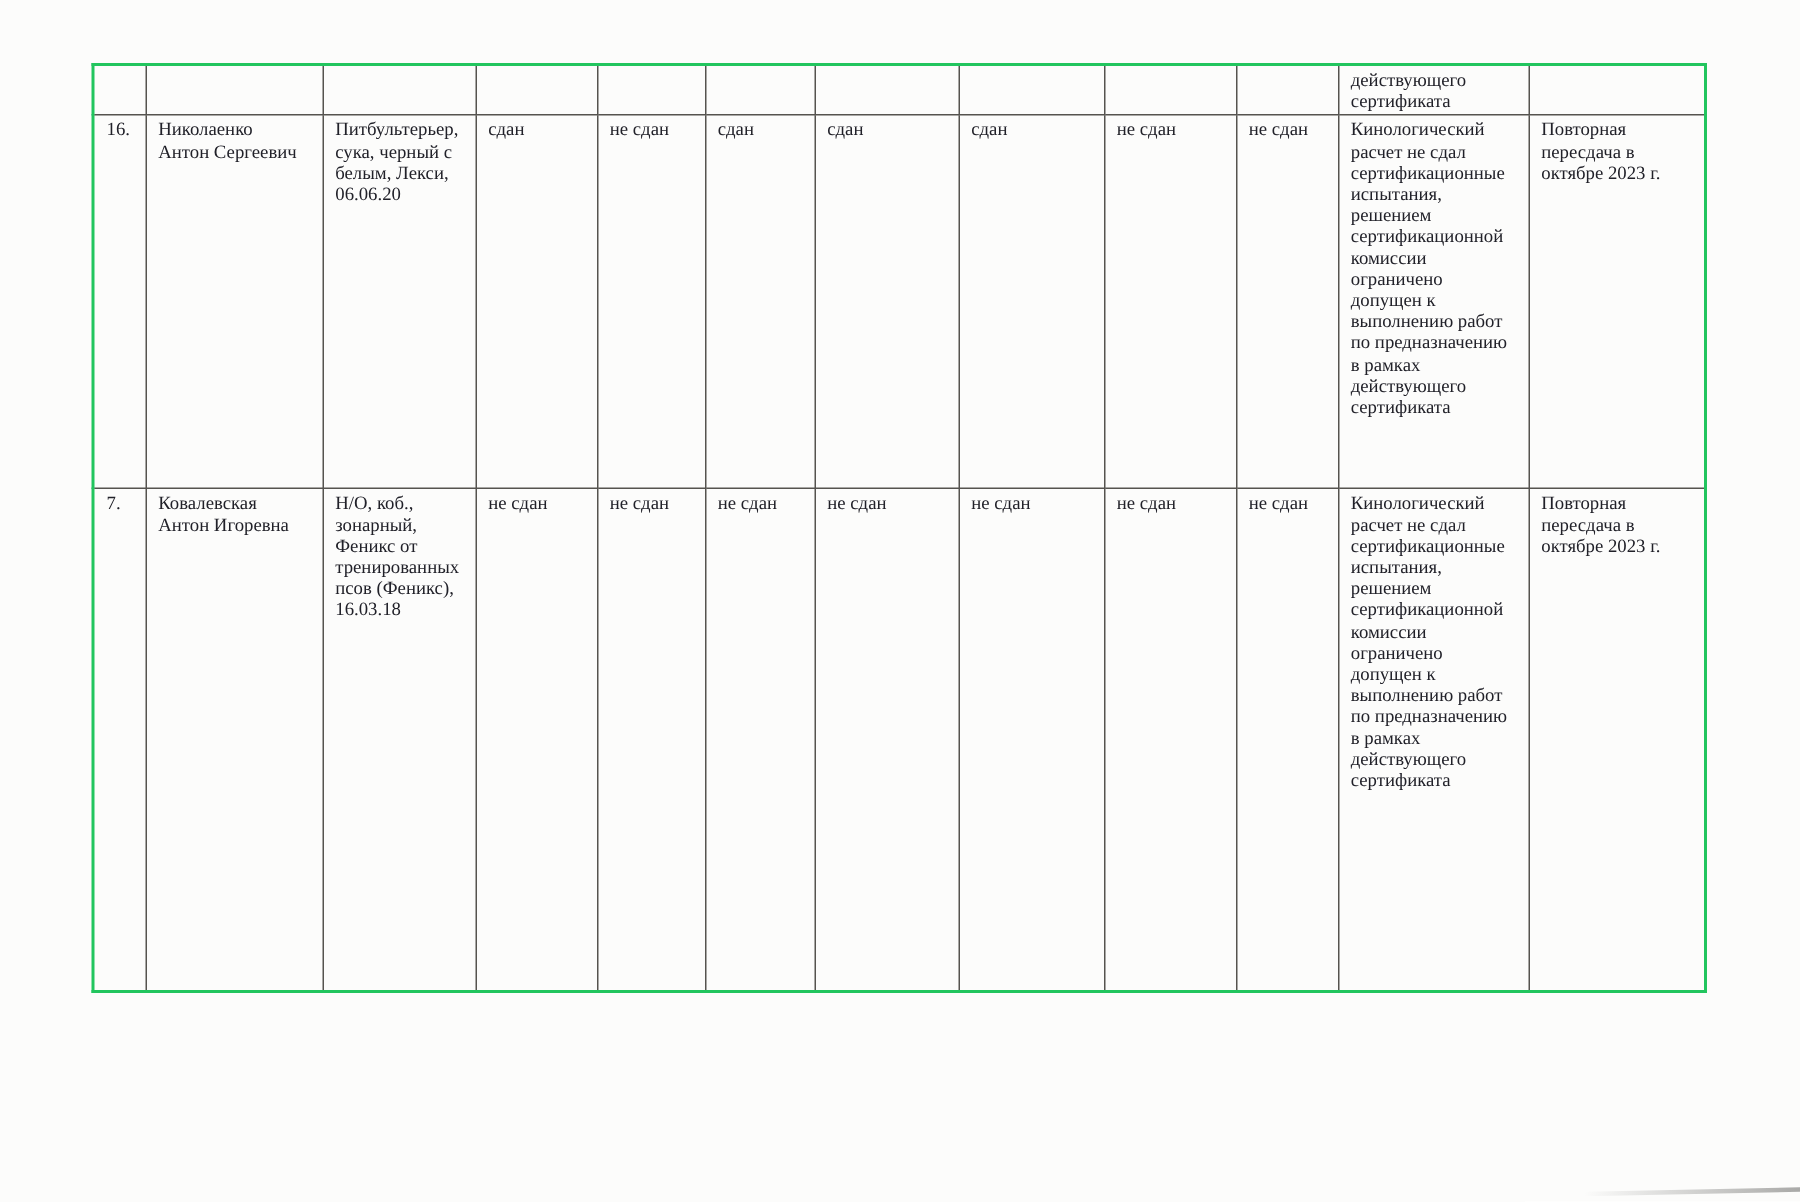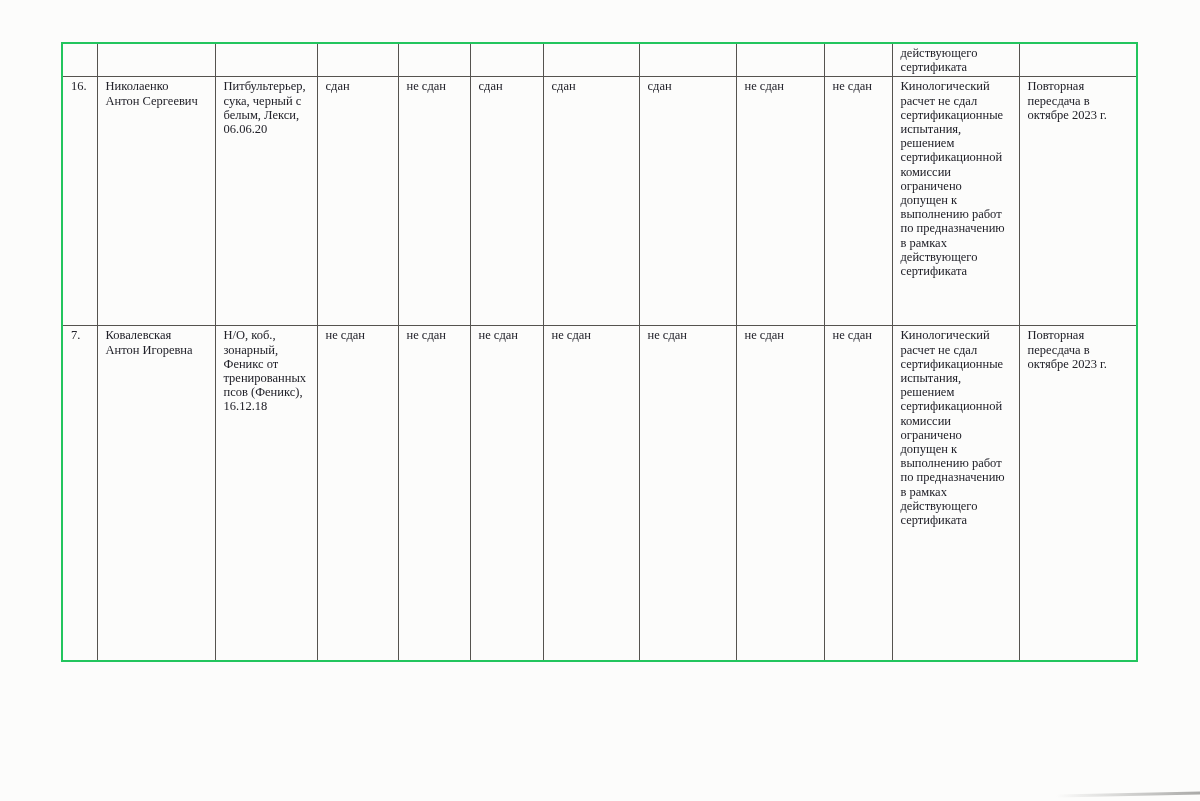--- a/index.html
+++ b/index.html
@@ -124,21 +124,21 @@
 
     <tr class="row-17">
       <td class="num-cell">7.</td>
       <td>Ковалевская
 Антон Игоревна</td>
       <td>Н/О, коб.,
 зонарный,
 Феникс от
 тренированных
 псов (Феникс),
-16.12.18</td>
+16.03.18</td>
       <td>не сдан</td>
       <td>не сдан</td>
       <td>не сдан</td>
       <td>не сдан</td>
       <td>не сдан</td>
       <td>не сдан</td>
       <td>не сдан</td>
       <td>Кинологический
 расчет не сдал
 сертификационные

